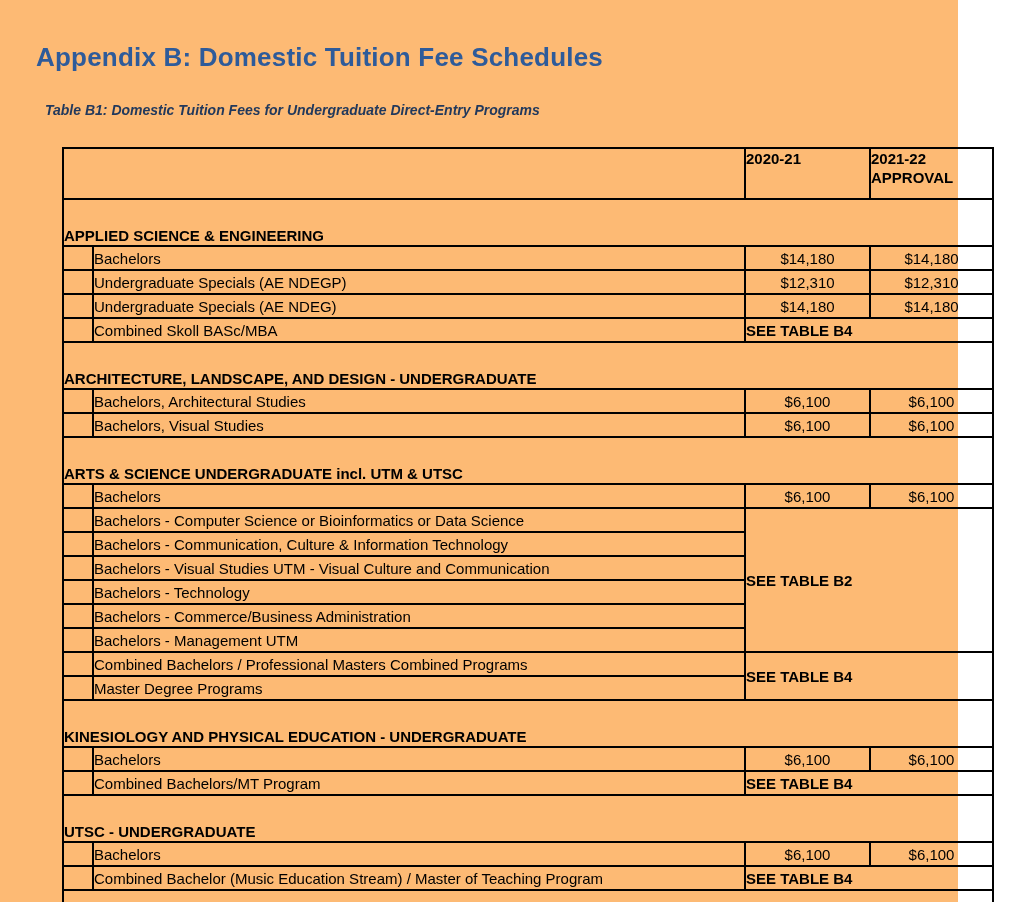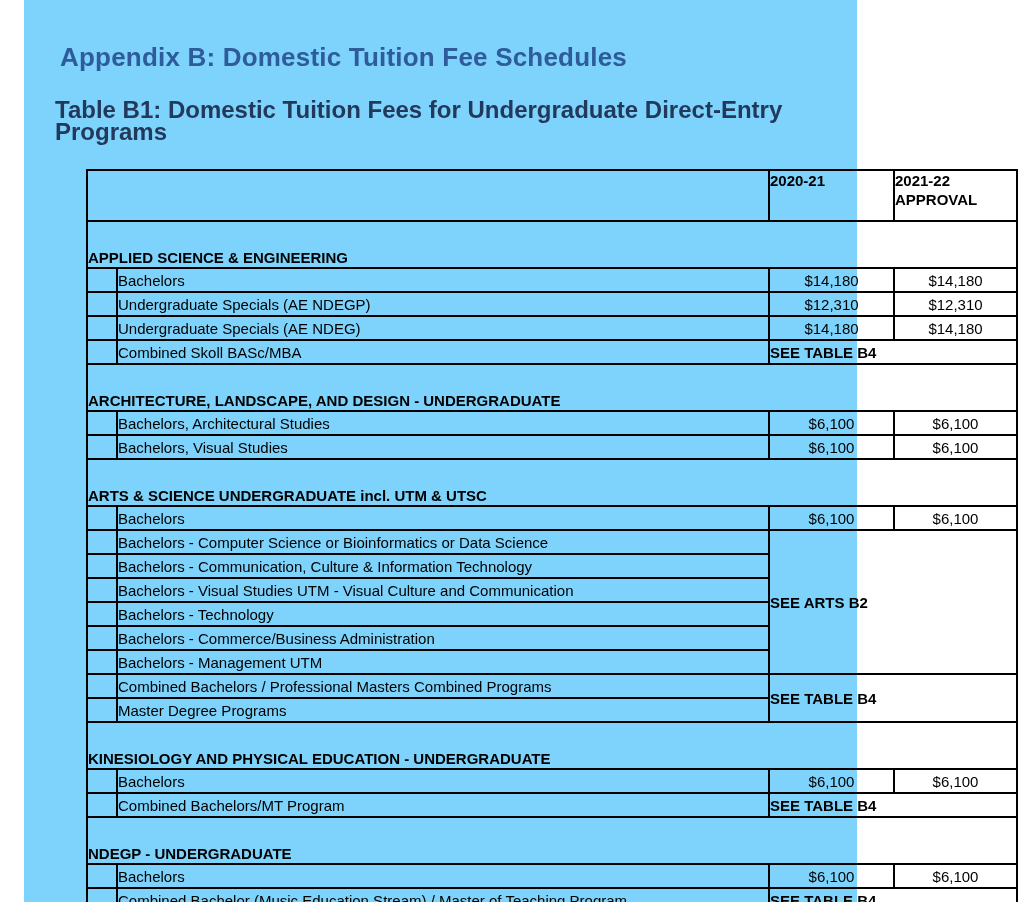--- a/index.html
+++ b/index.html
@@ -7,41 +7,41 @@
     padding: 0;
     width: 1033px;
     height: 902px;
     overflow: hidden;
     background: #ffffff;
     font-family: "Liberation Sans", sans-serif;
     color: #000000;
   }
   .page {
     position: relative;
-    width: 833px;
+    width: 958px;
     height: 902px;
-    background: #7dd3fc;
-    margin-left: 24px;
+    background: #fdba74;
   }
   .doc-title {
     margin: 0;
     padding: 42px 0 0 36px;
     font-size: 26px;
     line-height: 30px;
     font-weight: 600;
     color: #2e5b9a;
     letter-spacing: 0.2px;
   }
   .doc-subtitle {
     margin: 0;
-    padding: 27px 0 0 31px;
-    font-size: 24px;
+    padding: 27px 0 0 45px;
+    font-size: 14px;
     line-height: 22px;
     font-weight: 700;
     color: #22395c;
+    font-style: italic;
   }
   table.fee-table {
     border-collapse: collapse;
     table-layout: fixed;
     margin: 26px 0 0 62px;
     width: 930px;
   }
   table.fee-table td {
     border: 2px solid #000000;
     font-size: 15px;
@@ -161,21 +161,21 @@
     </tr>
     <tr class="tr-data">
       <td class="indent-cell"></td>
       <td class="label-cell">Bachelors</td>
       <td class="fee-cell">$6,100</td>
       <td class="fee-cell fee-cell-2">$6,100</td>
     </tr>
     <tr class="tr-data">
       <td class="indent-cell"></td>
       <td class="label-cell">Bachelors - Computer Science or Bioinformatics or Data Science</td>
-      <td colspan="2" rowspan="6" class="see-cell">SEE ARTS B2</td>
+      <td colspan="2" rowspan="6" class="see-cell">SEE TABLE B2</td>
     </tr>
     <tr class="tr-data">
       <td class="indent-cell"></td>
       <td class="label-cell">Bachelors - Communication, Culture &amp; Information Technology</td>
     </tr>
     <tr class="tr-data">
       <td class="indent-cell"></td>
       <td class="label-cell">Bachelors - Visual Studies UTM - Visual Culture and Communication</td>
     </tr>
     <tr class="tr-data">
@@ -209,21 +209,21 @@
       <td class="fee-cell">$6,100</td>
       <td class="fee-cell fee-cell-2">$6,100</td>
     </tr>
     <tr class="tr-data">
       <td class="indent-cell"></td>
       <td class="label-cell">Combined Bachelors/MT Program</td>
       <td colspan="2" class="see-cell">SEE TABLE B4</td>
     </tr>
 
     <tr class="tr-section">
-      <td colspan="4" class="section-cell">NDEGP - UNDERGRADUATE</td>
+      <td colspan="4" class="section-cell">UTSC - UNDERGRADUATE</td>
     </tr>
     <tr class="tr-data">
       <td class="indent-cell"></td>
       <td class="label-cell">Bachelors</td>
       <td class="fee-cell">$6,100</td>
       <td class="fee-cell fee-cell-2">$6,100</td>
     </tr>
     <tr class="tr-data">
       <td class="indent-cell"></td>
       <td class="label-cell">Combined Bachelor (Music Education Stream) / Master of Teaching Program</td>

